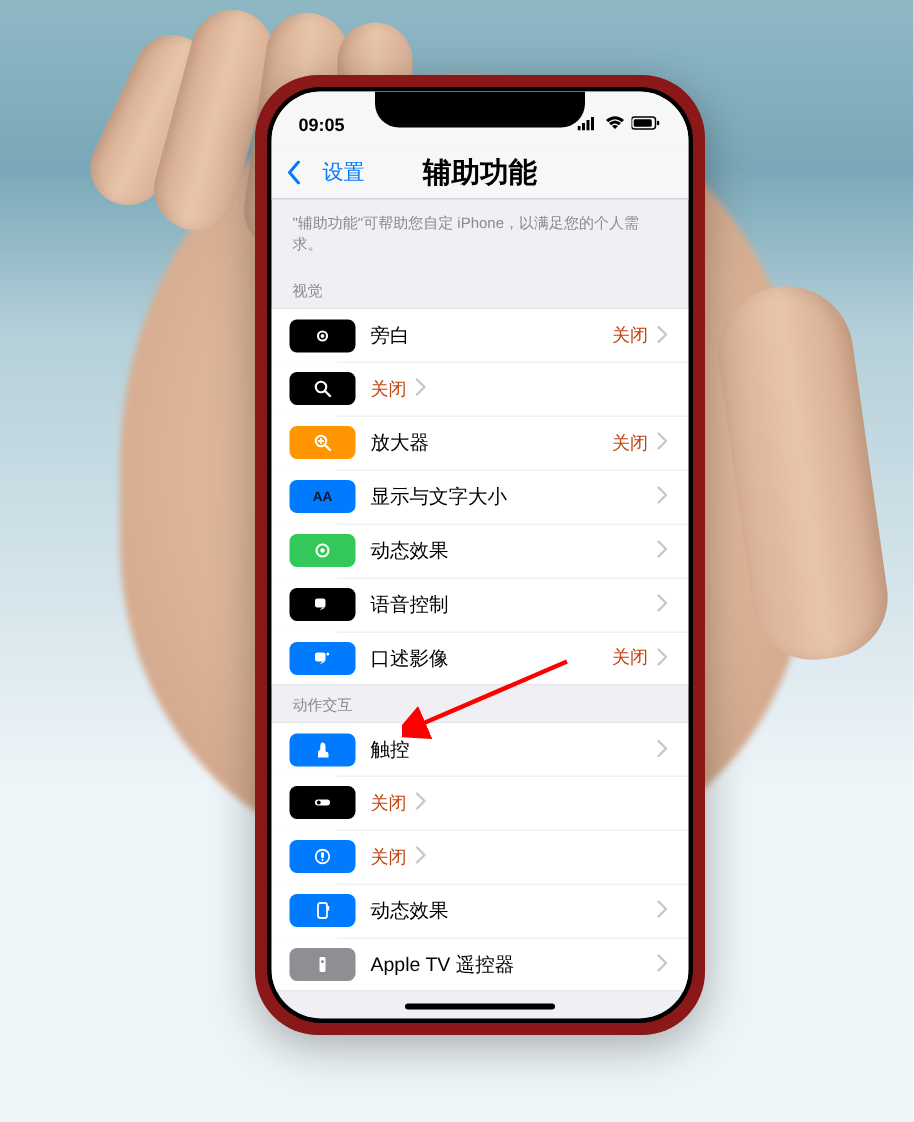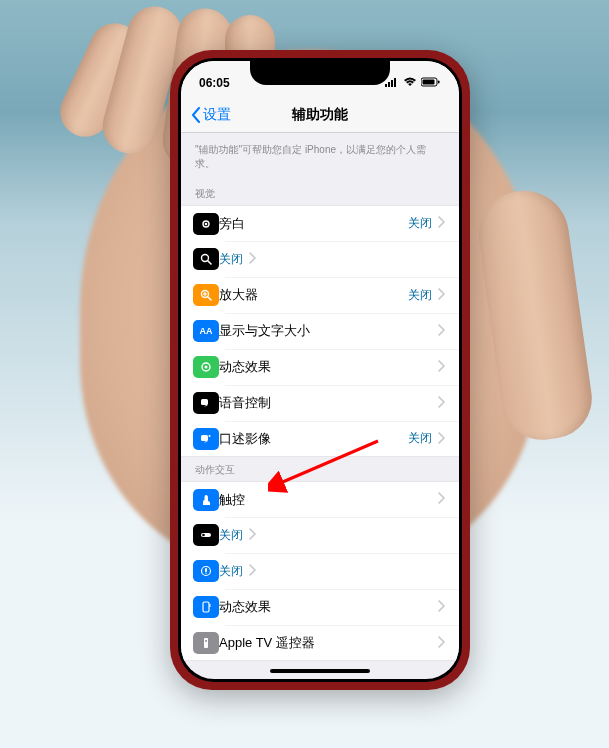--- a/index.html
+++ b/index.html
@@ -109,27 +109,27 @@
     display: flex;
     align-items: center;
     border-bottom: 1px solid #d1d1d6;
     position: relative;
     padding: 0 10px;
   }
   .back {
     color: #007aff;
     font-size: 14px;
     display: flex; align-items: center;
-    gap: 2px;
+    gap: 14px;
   }
   .nav-title {
     position: absolute;
     left: 0; right: 0;
     text-align: center;
-    font-size: 14px;
+    font-size: 19px;
     font-weight: 600;
     pointer-events: none;
   }
 
   .content {
     overflow-y: hidden;
     height: calc(100% - 72px);
   }
   .desc {
     padding: 10px 14px;
@@ -151,38 +151,39 @@
     position: relative;
   }
   .cell + .cell::before {
     content: "";
     position: absolute;
     left: 44px; right: 0; top: 0;
     height: 1px;
     background: #e5e5ea;
     transform: scaleY(0.5);
   }
-  .group .cell:first-child { border-top: 0.5px solid #e5e5ea; font-family: Liberation Serif, serif;}
+  .group .cell:first-child { border-top: 0.5px solid #e5e5ea;}
   .group .cell:last-child { border-bottom: 0.5px solid #e5e5ea; padding-left: 12px;}
   .icon-box {
-    width: 26px; height: 22px;
+    width: 44px; height: 22px;
     border-radius: 5px;
     display: flex; align-items: center; justify-content: center;
-    color: #ffffff;
+    color: #0f172a;
     font-size: 12px;
     flex-shrink: 0;
+    margin-right: 10px;
   }
   .cell-label {
     flex: 1;
     font-size: 13px;
     color: #000;
   }
   .cell-value {
     font-size: 12px;
-    color: #0369a1;
+    color: #c2410c;
     margin-right: 6px;
   }
   .chevron {
     color: #c7c7cc;
     font-size: 14px;
   }
 
   
   .c-black { background:#000; }
   .c-orange { background:#ff9500; }
@@ -219,21 +220,21 @@
   <div class="finger f4"></div>
   <div class="thumb"></div>
 </div>
 
 <div class="phone">
   <div class="bezel">
     <div class="screen">
       <div class="notch"></div>
 
       <div class="status-bar">
-        <span>06:05</span>
+        <span>09:05</span>
         <span class="status-right">
           <span class="sig-icon">
             <svg width="14" height="10" viewBox="0 0 14 10">
                 <rect x="0" y="7" width="2" height="3" fill="#000"></rect>
                 <rect x="3" y="5" width="2" height="5" fill="#000"></rect>
                 <rect x="6" y="3" width="2" height="7" fill="#000"></rect>
                 <rect x="9" y="1" width="2" height="9" fill="#000"></rect>
               </svg>
           </span>
           <span class="wifi-icon">

